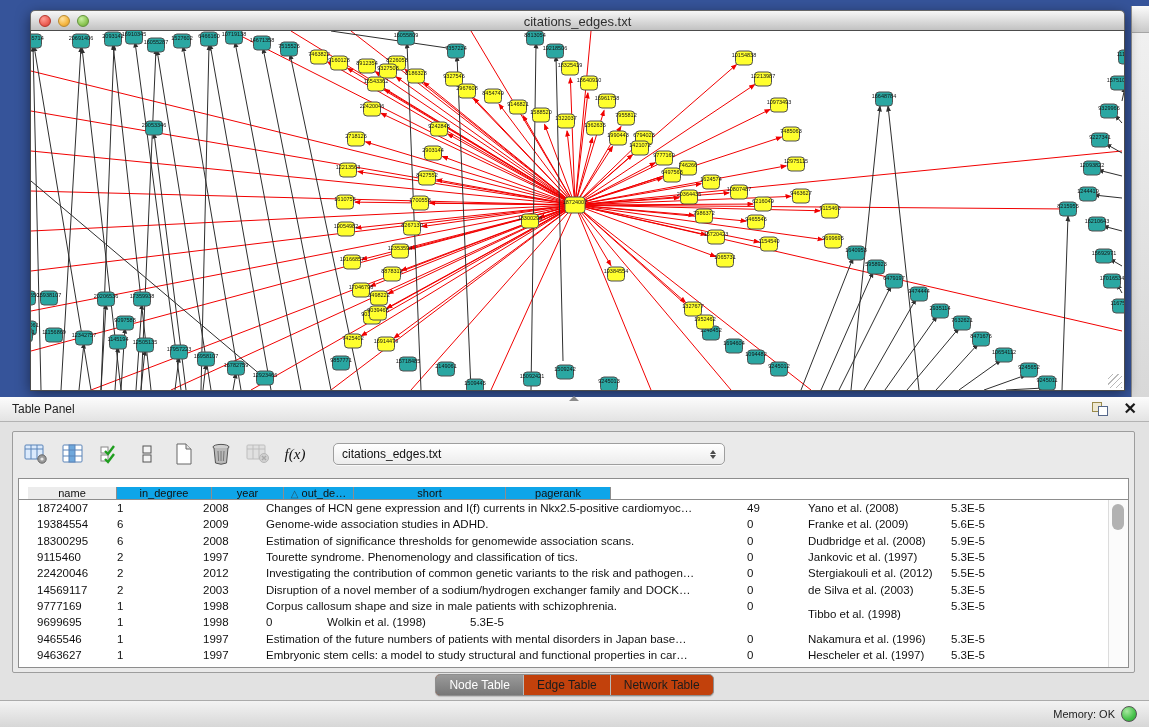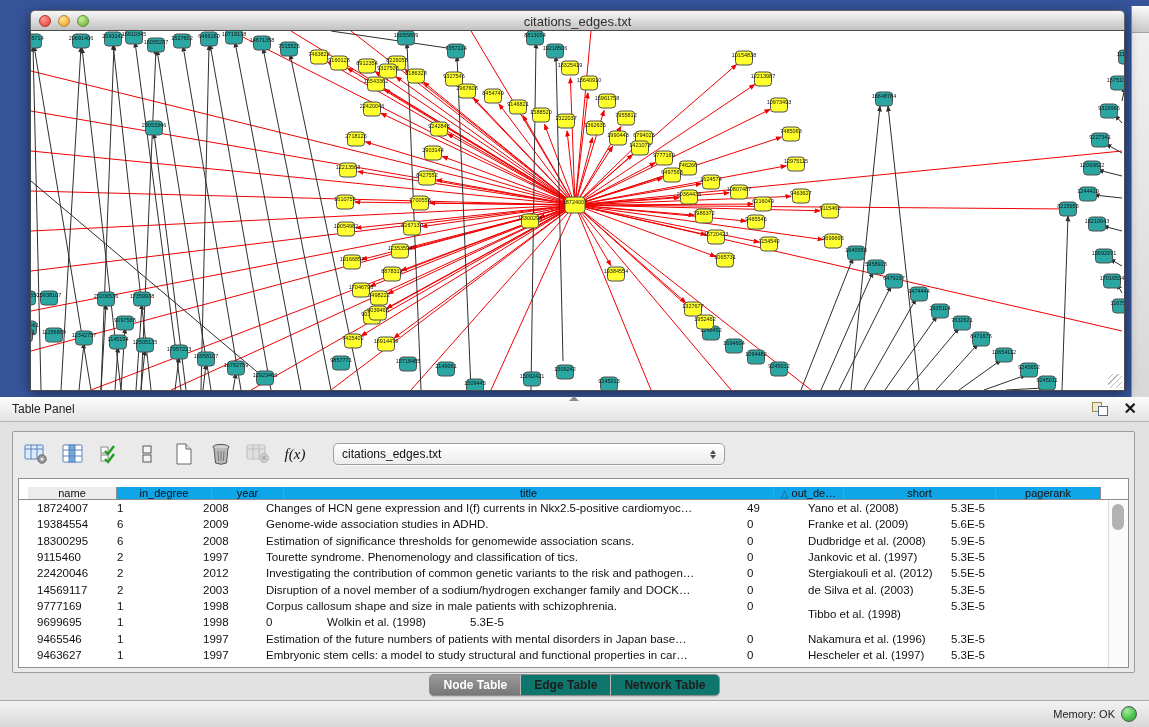--- a/index.html
+++ b/index.html
@@ -57,21 +57,21 @@
   .th.gutter{background:#f2f2f2;border-right:1px solid #c9c9c9;cursor:default;}
   .th.plain{background:#ececec;}
   .th .tri{color:#23536b;font-size:10px;margin-right:3px;}
   .tbody{position:absolute;left:0;top:21px;right:20px;bottom:0;overflow:hidden;}
   .tr{display:flex;height:16.3px;align-items:center;font-size:11.5px;color:#101010;cursor:default;}
   .td{box-sizing:border-box;padding-left:9px;overflow:hidden;white-space:nowrap;text-overflow:clip;}
   .vscroll{position:absolute;right:0;top:21px;bottom:0;width:19px;background:#fbfbfb;border-left:1px solid #dcdcdc;}
   .vthumb{position:absolute;left:3px;top:4px;width:12px;height:26px;border-radius:6px;background:#b2b2b2;cursor:pointer;}
   .tp-tabs{position:absolute;left:0;right:0;top:277px;display:flex;justify-content:center;}
   .seg{display:inline-flex;height:20px;border:1px solid #8e8e8e;border-radius:5px;overflow:hidden;
-    background:#0f766e;font-size:12px;box-shadow:0 1px 1px rgba(0,0,0,.15);font-weight:bold;}
+    background:#c2410c;font-size:12px;box-shadow:0 1px 1px rgba(0,0,0,.15);}
   .seg .tab{display:flex;align-items:center;padding:0 13px;color:#1c1c1c;cursor:pointer;border-left:1px solid #b9b9b9;}
   .seg .tab:first-child{border-left:none;}
   .seg .tab.active{background:linear-gradient(#9a9a9a,#777);color:#fff;border-left:none;}
   .statusbar{position:absolute;left:0;bottom:0;width:1149px;height:27px;
     background:linear-gradient(#f3f3f3,#d7d7d7);border-top:1px solid #ababab;
     display:flex;align-items:center;justify-content:flex-end;font-size:11px;color:#222;padding-right:12px;box-sizing:border-box;}
   .memdot{width:14px;height:14px;border-radius:50%;margin-left:6px;
     background:radial-gradient(circle at 35% 30%,#a8e8a0,#46c24a 60%,#2f9c38);border:1px solid #555;}
 </style>
 </head>
@@ -590,23 +590,20 @@
           <div class="th gutter" style="width: 9px;"></div>
           <div class="th plain" style="width: 89px;">
             <span>name</span>
           </div>
           <div class="th" style="width: 95px;">
             <span>in_degree</span>
           </div>
           <div class="th" style="width: 72px;">
             <span>year</span>
           </div>
-          <div class="th" style="width: 490px;">
-            <span>title</span>
-          </div>
           <div class="th" style="width: 70px;">
             <span class="tri">△</span>
             <span>out_de…</span>
           </div>
           <div class="th" style="width: 152px;">
             <span>short</span>
           </div>
           <div class="th" style="width: 105px;">
             <span>pagerank</span>
           </div>

